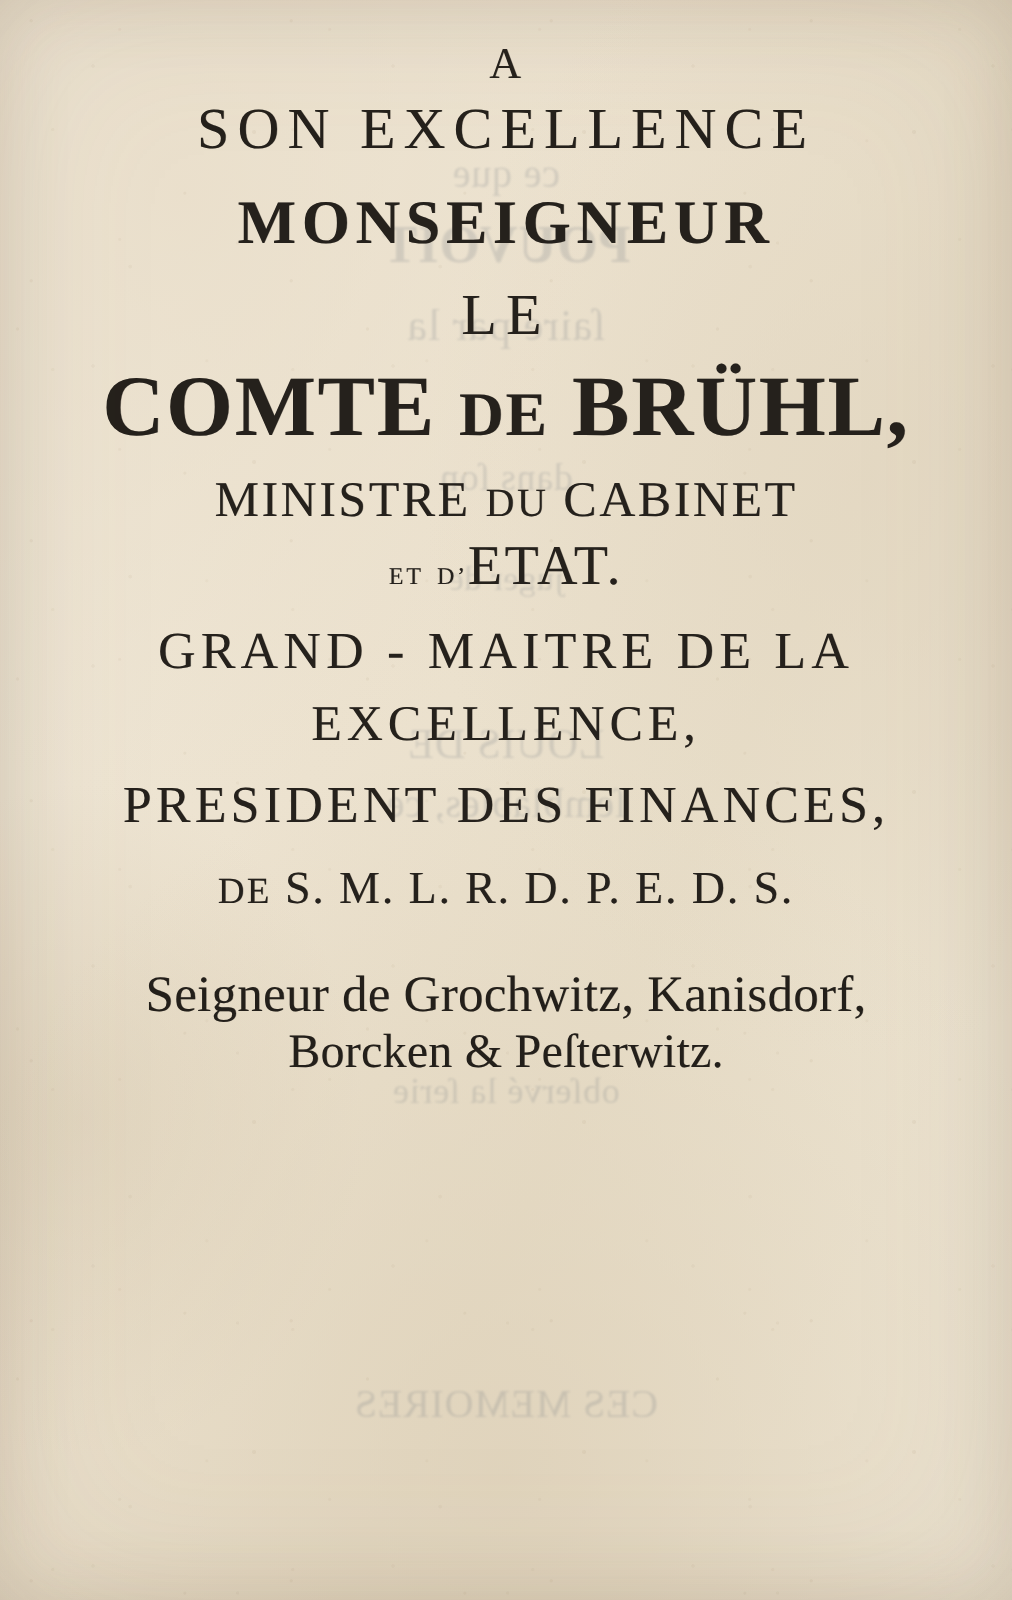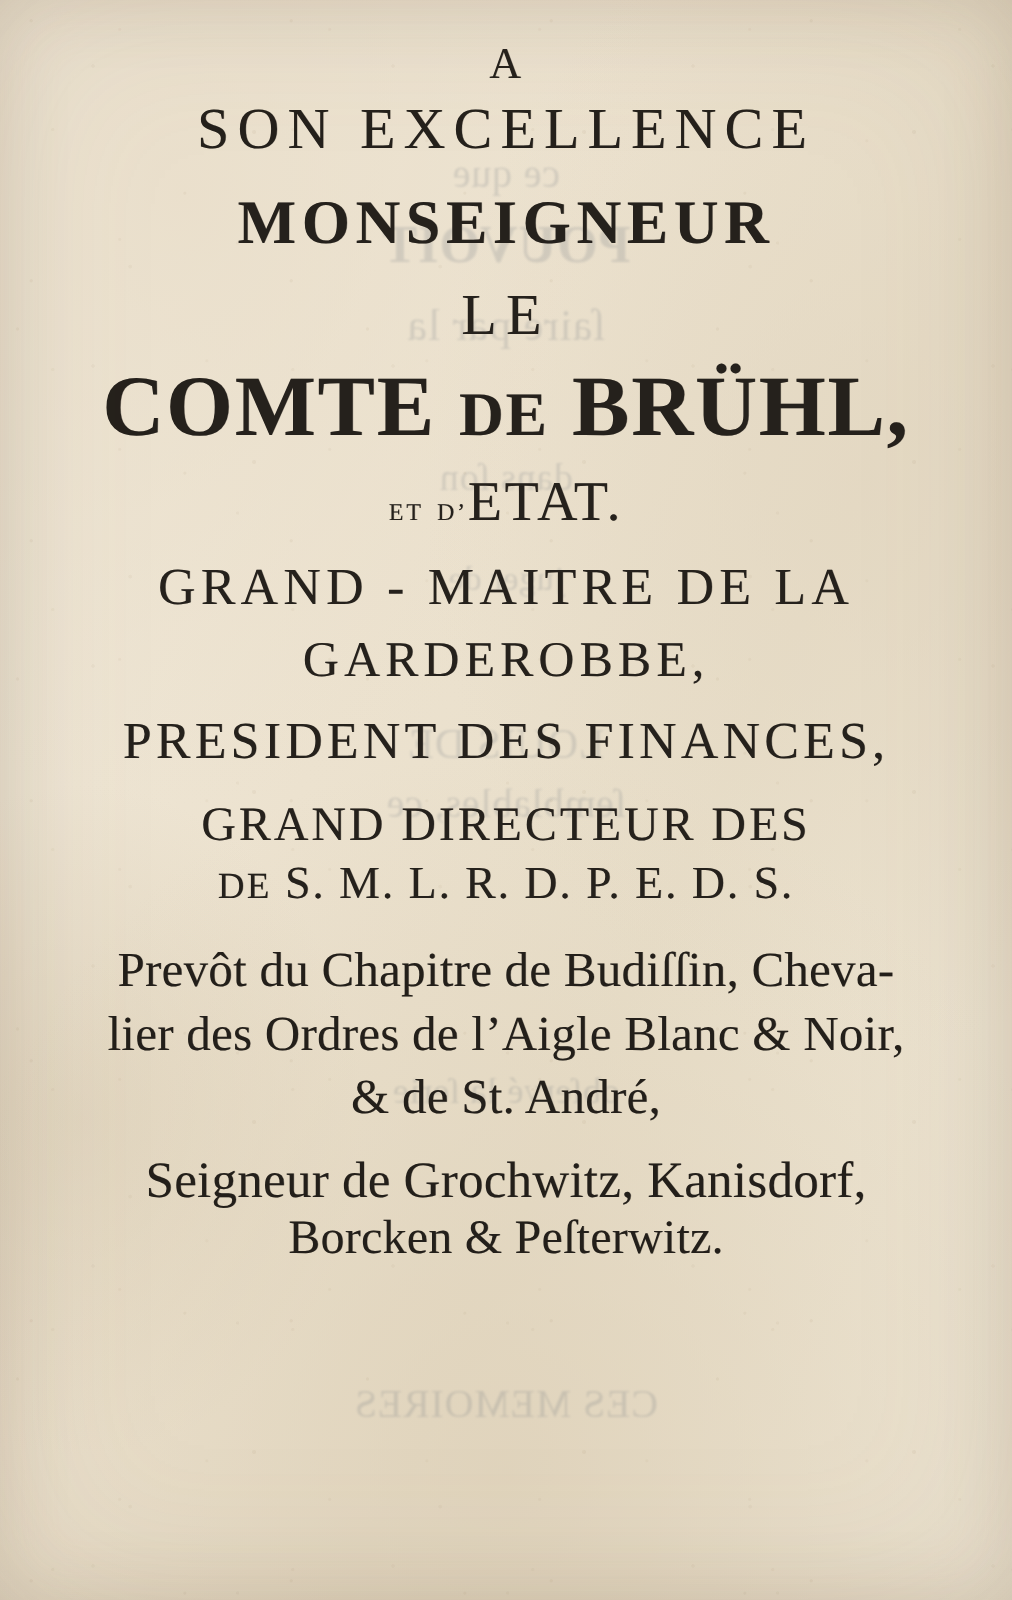--- a/index.html
+++ b/index.html
@@ -222,45 +222,44 @@
     <div class="line l-monseigneur">MONSEIGNEUR</div>
 
     <div class="line l-le">LE</div>
 
     <div class="line l-comte">
       <span>COMTE</span>
       <span class="small">DE</span>
       <span>BRÜHL,</span>
     </div>
 
+    <div class="line l-ministre">
+      <span>MINISTRE</span>
+      <span class="small">DU</span>
+      <span>CABINET</span>
+    </div>
 
     <div class="line l-etat">
       <span class="small">ET</span>
       <span class="small">D’</span><span class="big">ETAT.</span>
     </div>
 
     <div class="line l-grandmaitre">GRAND - MAITRE DE LA</div>
 
-    <div class="line l-garderobbe">GARDEROBBE,</div>
+    <div class="line l-garderobbe">EXCELLENCE,</div>
 
     <div class="line l-president">PRESIDENT DES FINANCES,</div>
 
-    <div class="line l-granddir">GRAND DIRECTEUR DES</div>
 
 
     <div class="line l-sml">
       <span class="small">DE</span>
       <span>S. M. L. R. D. P. E. D. S.</span>
     </div>
 
-    <div class="prose">
-      <div class="ln line">Prevôt du Chapitre de Budiſſin, Cheva-</div>
-      <div class="ln line">lier des Ordres de l’Aigle Blanc &amp; Noir,</div>
-      <div class="ln line">&amp; de St. André,</div>
-    </div>
 
     <div class="gap-mid"></div>
 
     <div class="line l-seigneur">Seigneur de Grochwitz, Kanisdorf,</div>
     <div class="line l-borcken">Borcken &amp; Peſterwitz.</div>
 
   </div>
 
   <div class="vignette"></div>
 </div>

